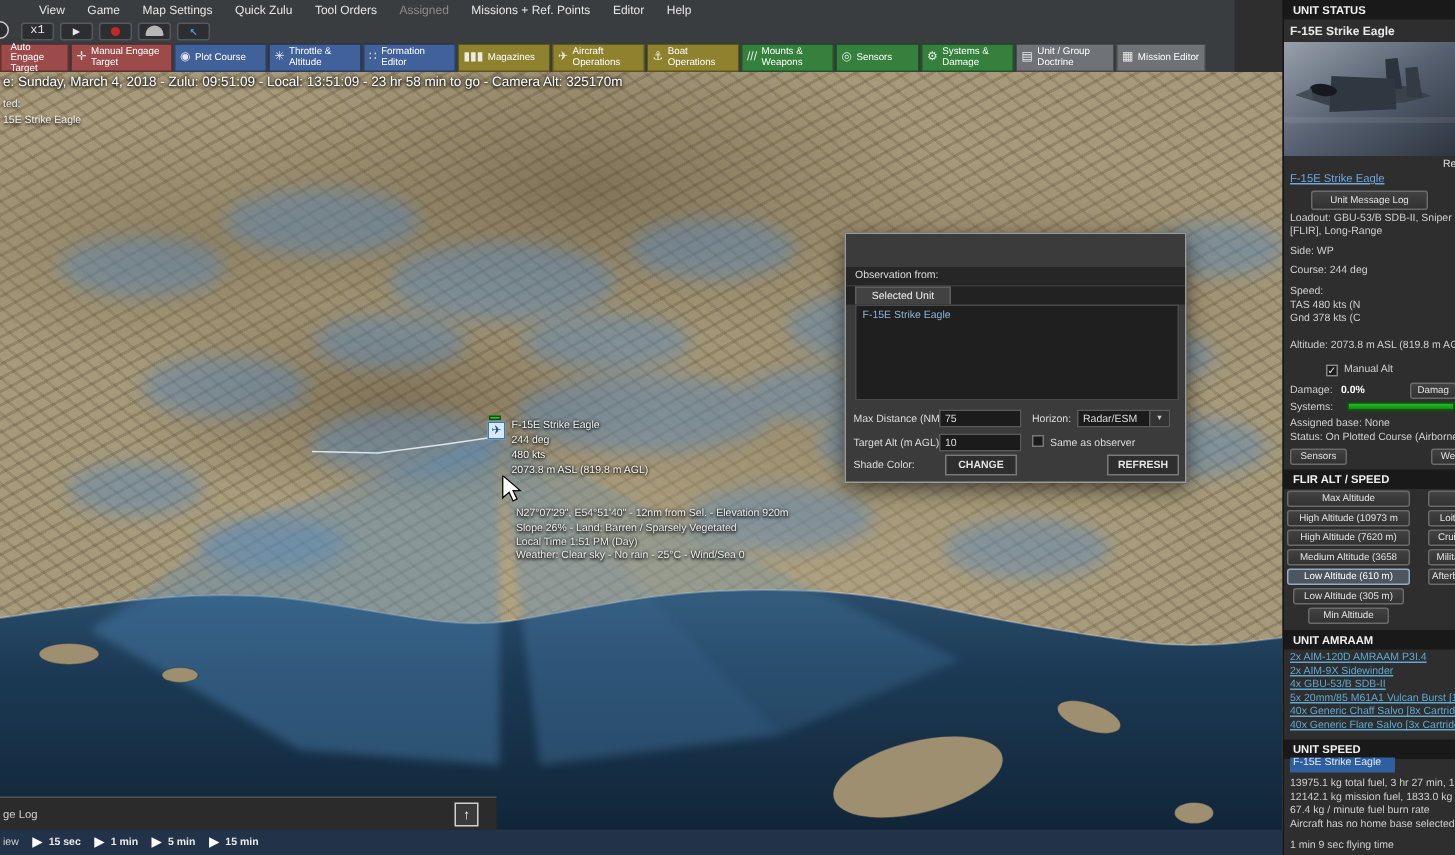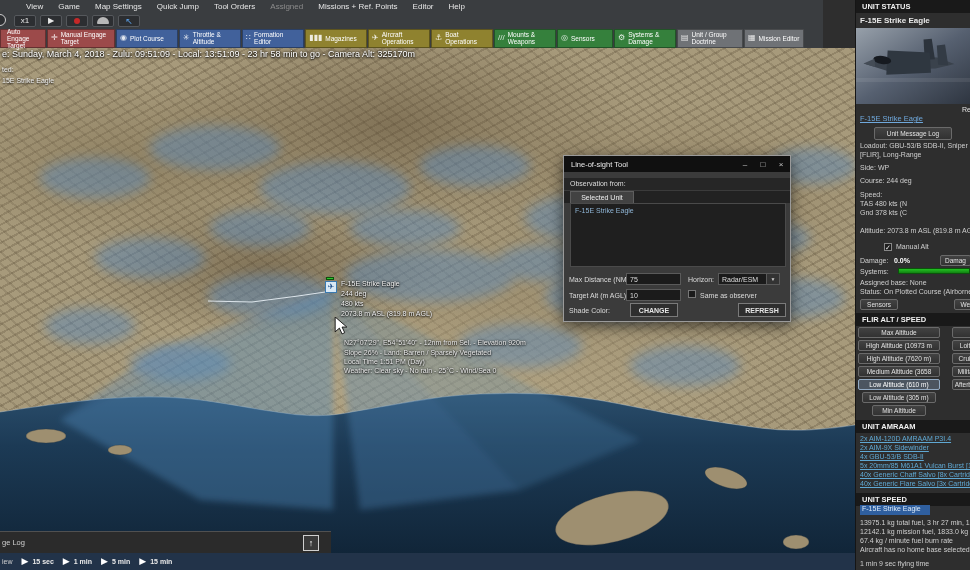--- a/index.html
+++ b/index.html
@@ -178,29 +178,29 @@
   <div class="ov tt tt2">Slope 26% - Land: Barren / Sparsely Vegetated</div>
   <div class="ov tt tt3">Local Time 1:51 PM (Day)</div>
   <div class="ov tt tt4">Weather: Clear sky - No rain - 25°C - Wind/Sea 0</div>
 </div>
 
 <div class="chrome">
   <div class="menu-row">
     <span class="mi">View</span>
     <span class="mi">Game</span>
     <span class="mi">Map Settings</span>
-    <span class="mi">Quick Jump</span>
+    <span class="mi">Quick Zulu</span>
     <span class="mi">Tool Orders</span>
     <span class="mi dis">Assigned</span>
     <span class="mi">Missions + Ref. Points</span>
     <span class="mi">Editor</span>
     <span class="mi">Help</span>
   </div>
   <div class="partial-circle"></div>
-  <div class="ctrl-row" style="padding-left:14px;">
+  <div class="ctrl-row" style="padding-left:14px;font-family:Liberation Mono, monospace;">
     <div class="cbtn">
         <span>x1</span>
       </div>
     <div class="cbtn">
         <span>▶</span>
       </div>
     <div class="cbtn">
         <span class="dot"></span>
       </div>
     <div class="cbtn">
@@ -260,26 +260,20 @@
         <span class="tbl">Unit / Group Doctrine</span>
       </div>
     <div class="tb gray" style="width:60px">
         <span class="tbi">▦</span>
         <span class="tbl">Mission Editor</span>
       </div>
   </div>
 </div>
 
 <div class="dlg">
-  <div class="dlg-title">
-    <span class="t">Line-of-sight Tool</span>
-    <span class="wbtn">–</span>
-    <span class="wbtn">□</span>
-    <span class="wbtn">×</span>
-  </div>
   <div class="dlg-band band1"></div>
   <div class="dlg-band band2"></div>
   <div class="dlg-obs">Observation from:</div>
   <div class="dlg-tab">Selected Unit</div>
   <div class="dlg-list">
     <div class="item">F-15E Strike Eagle</div>
   </div>
   <div class="dl" style="left:5px; top:120px;">Max Distance (NM):</div>
   <input class="dlg-input" style="left: 62px; top: 117px; width: 55px;" value="75">
   <div class="dl" style="left:124px; top:120px;">Horizon:</div>

